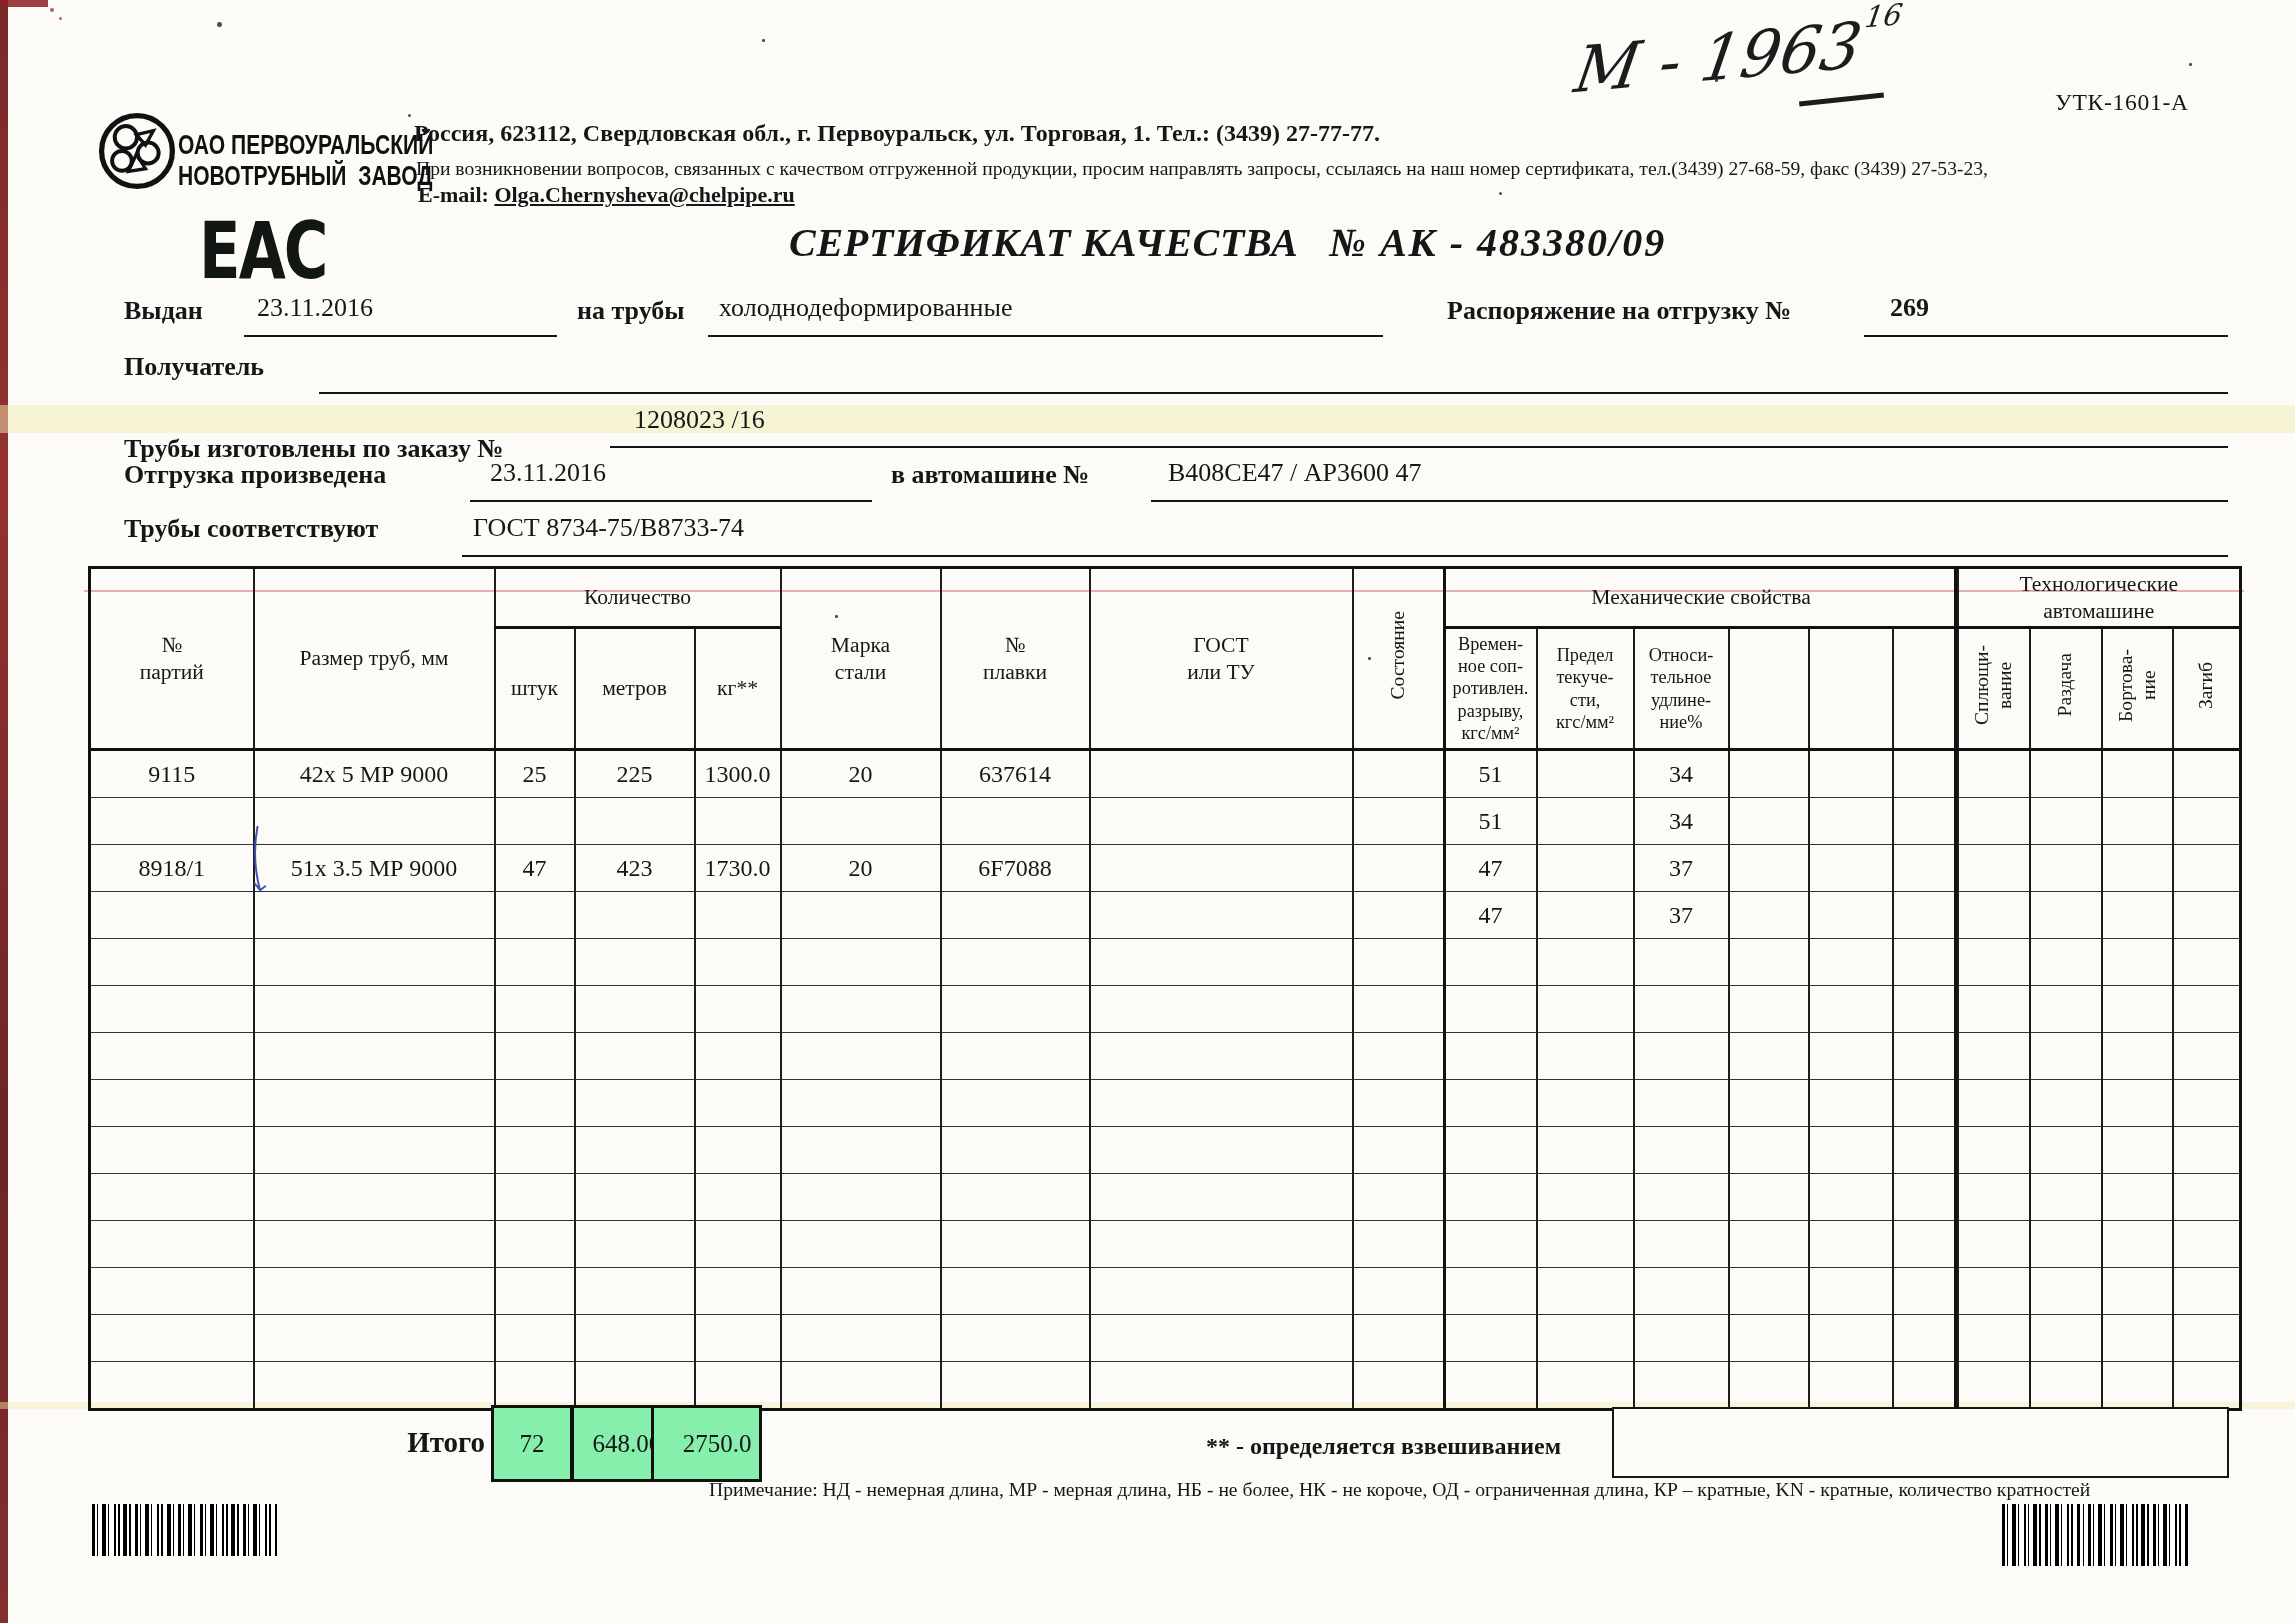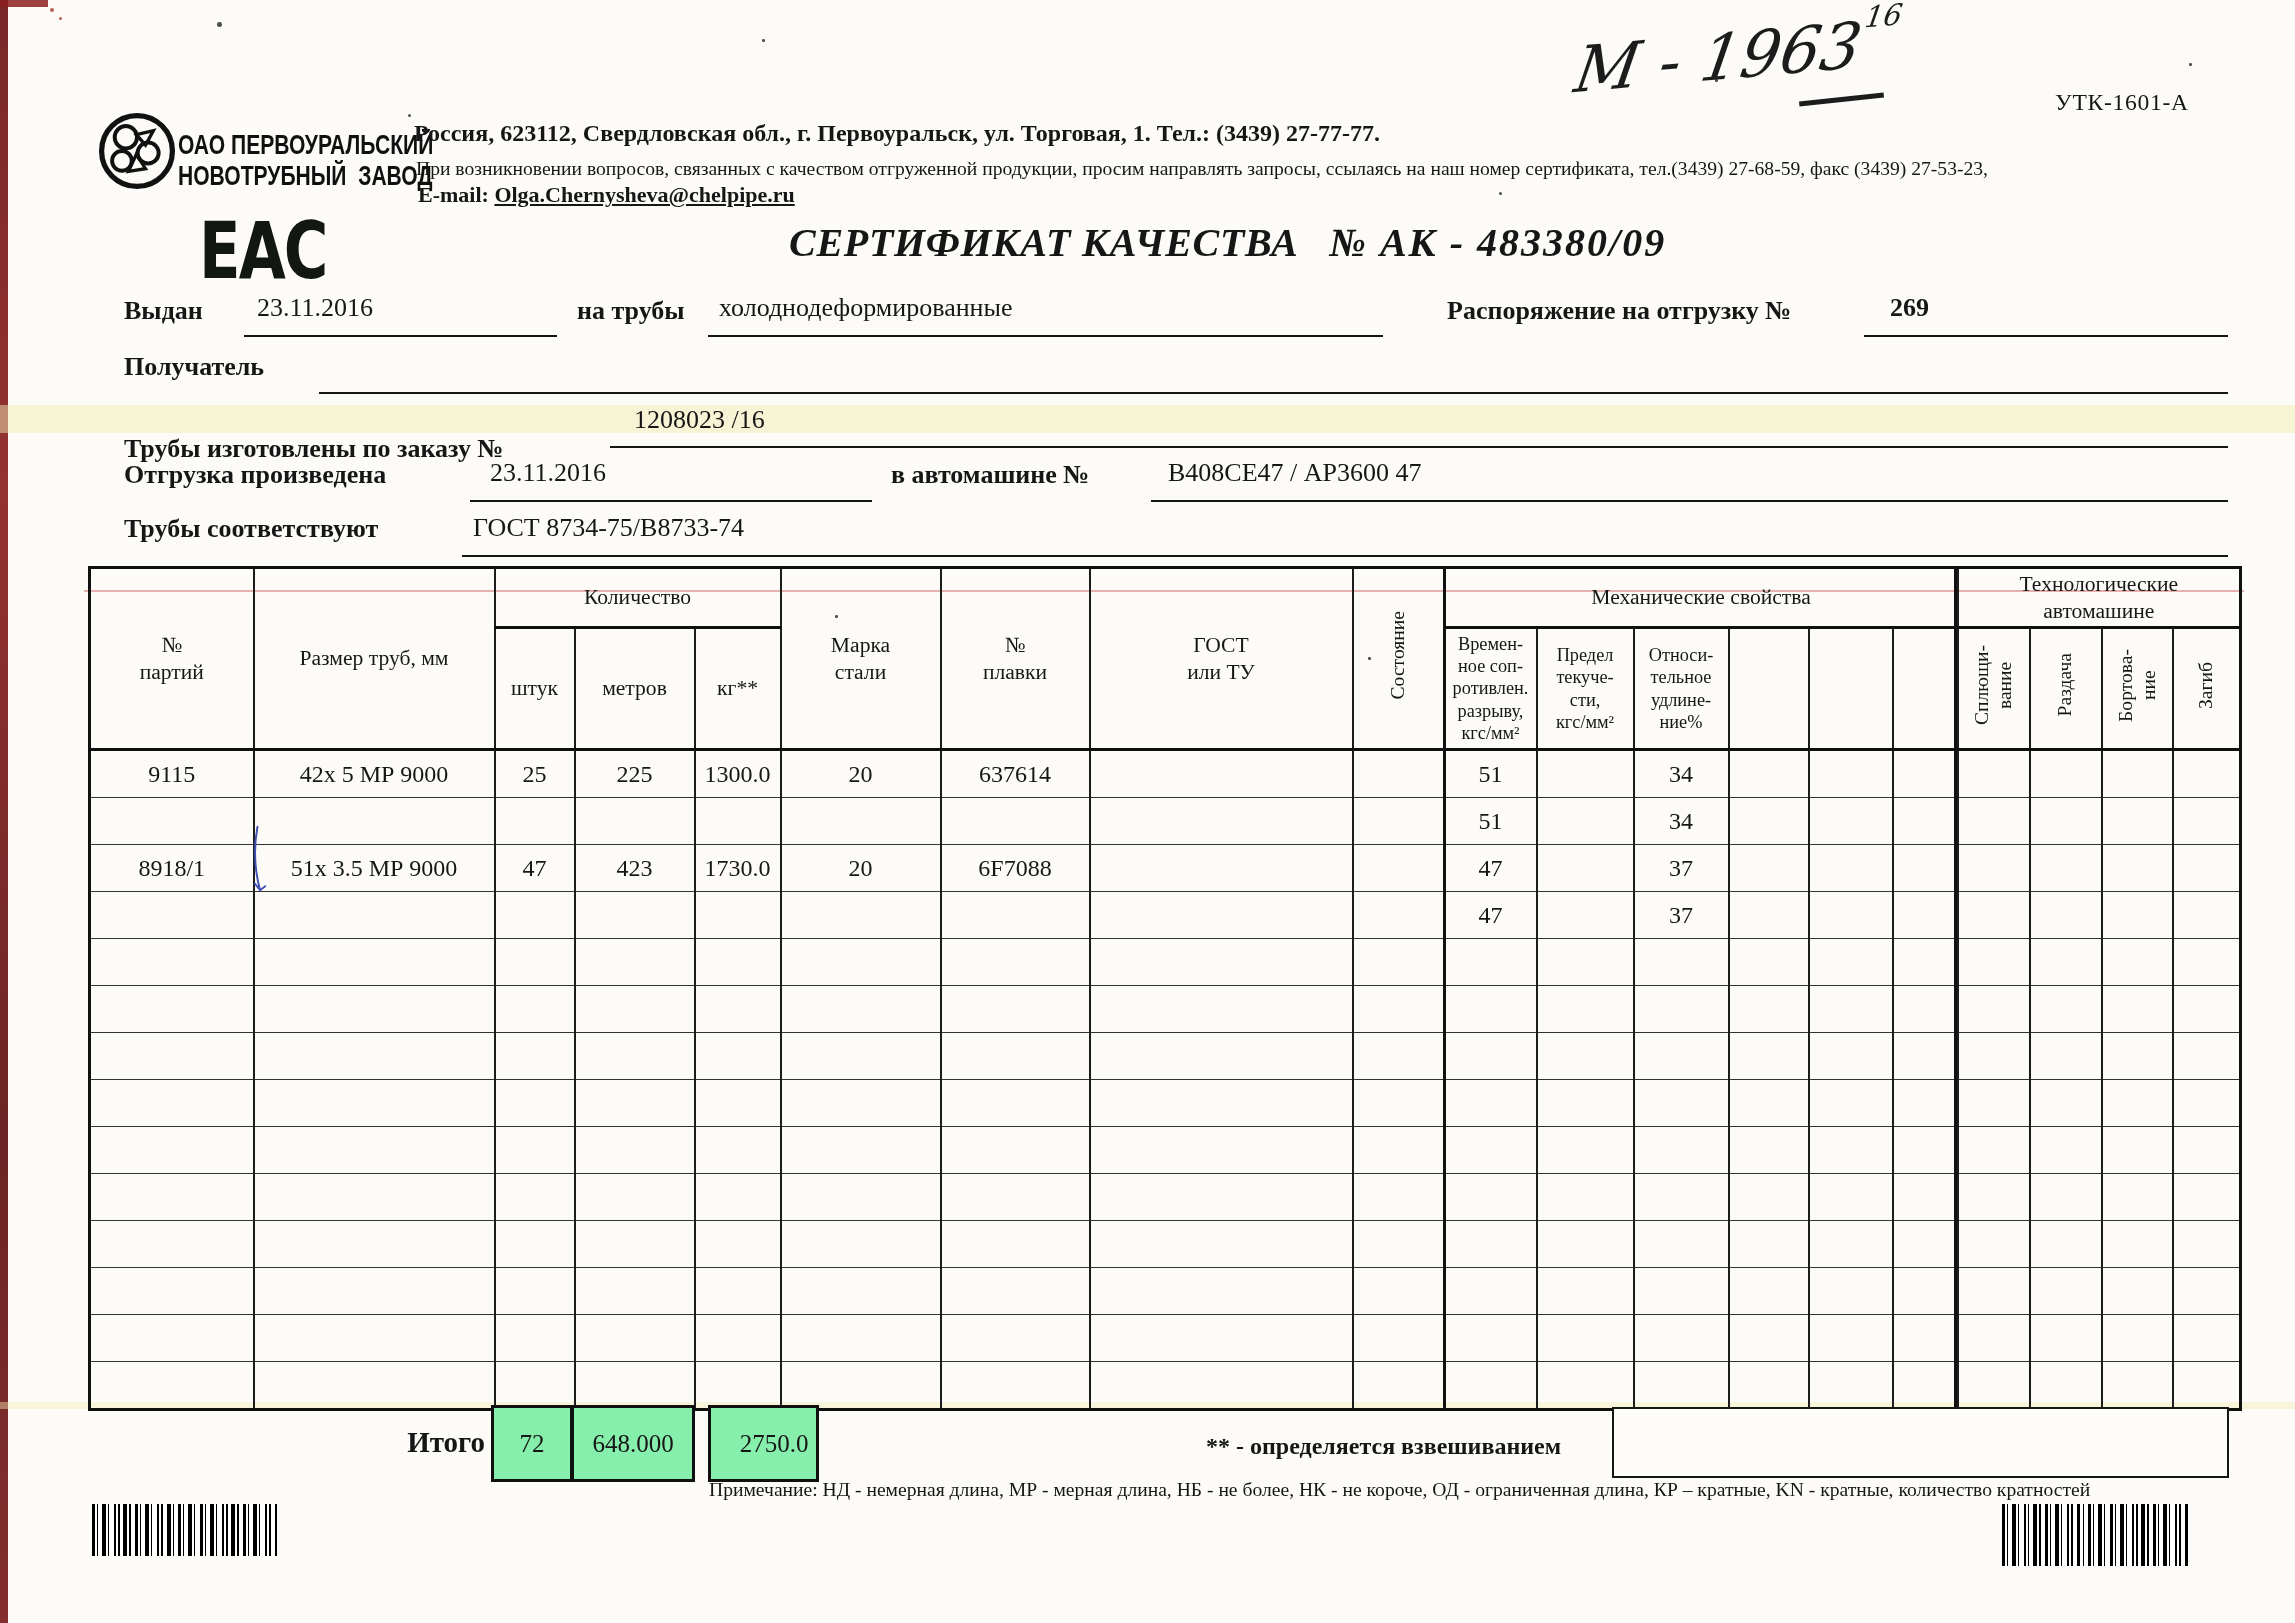--- a/index.html
+++ b/index.html
@@ -504,21 +504,21 @@
   <div class="abs vdiv" style="left:1954px;top:566px;width:3.3px;height:843px;"></div>
   <div class="abs vdiv" style="left:1443px;top:566px;width:2.6px;height:843px;"></div>
 
   <svg class="abs" style="left:251px;top:825px;" width="22" height="76" viewBox="0 0 34 116">
     <path d="M10 2 C 4 34, 6 70, 14 100 M14 100 L 6 90 M14 100 L 22 94" fill="none" stroke="#3f51b5" stroke-width="3" stroke-linecap="round"></path>
   </svg>
 
   <div class="abs total-label">Итого</div>
   <div class="tot-box" style="left:491px;width:82px;">72</div>
   <div class="tot-box" style="left:571px;width:124px;">648.000</div>
-  <div class="tot-box" style="left:708px;width:111px;padding-left:21px;">2750.0</div>
+  <div class="tot-box" style="left:651px;width:111px;padding-left:21px;">2750.0</div>
   <div class="abs weigh-note">** - определяется взвешиванием</div>
   <div class="abs empty-box"></div>
 
   <div class="abs note-line">Примечание: НД - немерная длина, МР - мерная длина, НБ - не более, НК - не короче, ОД - ограниченная длина, КР – кратные, KN - кратные, количество кратностей</div>
 
   <div class="barcode bc-left"></div>
   <div class="barcode bc-right"></div>
 
 </div>
 

